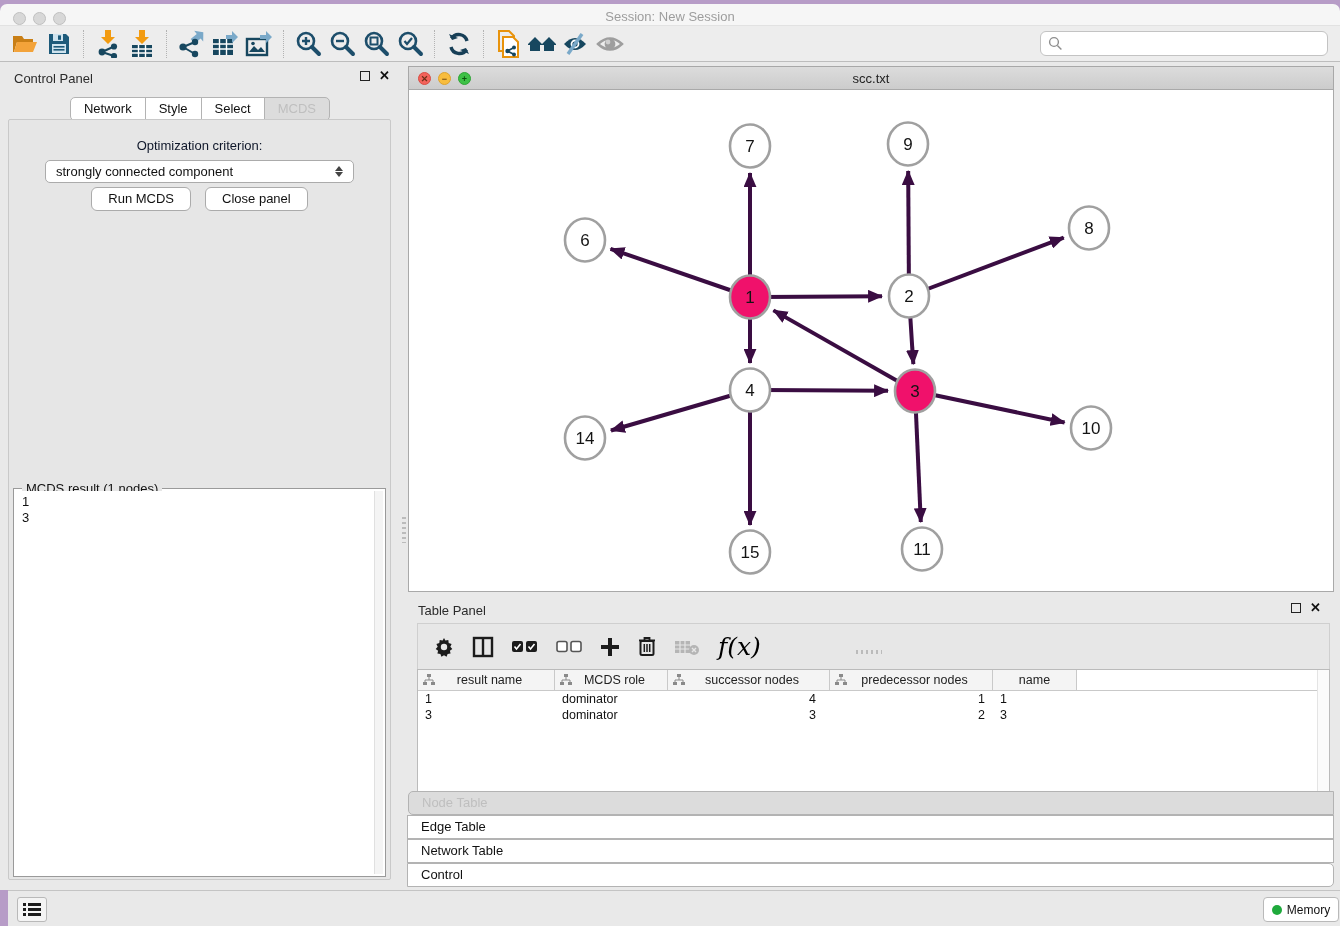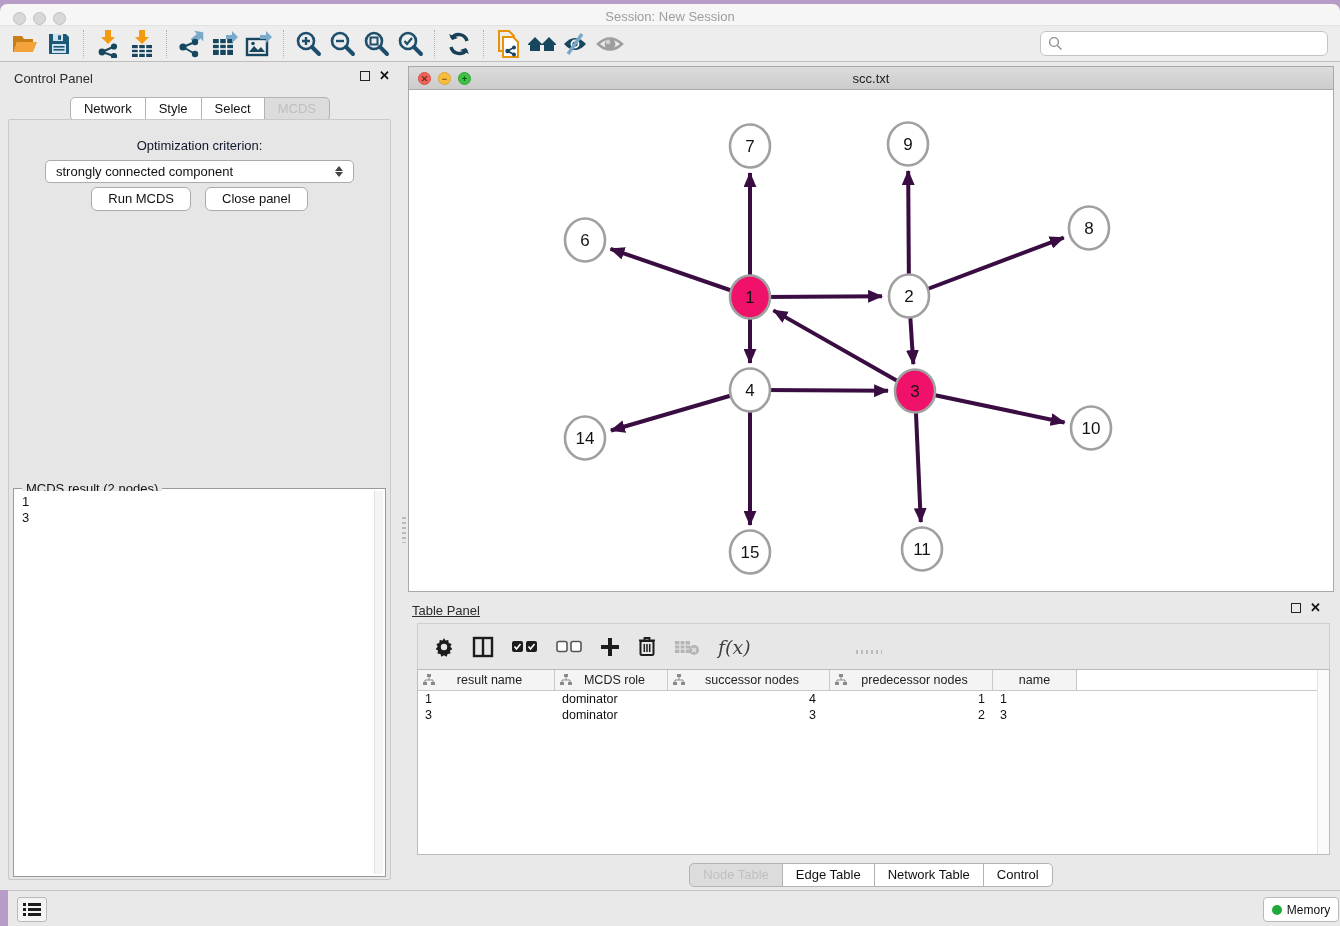--- a/index.html
+++ b/index.html
@@ -78,33 +78,33 @@
   .dot-yellow { left:29px; background:#f8bd3e; border:1px solid #dda32f; }
   .dot-green { left:49px; background:#3ec146; border:1px solid #2fa436; color:rgba(0,60,0,.8); }
   .net-canvas { position:absolute; left:0; top:23px; width:926px; height:503px;
     background:#fff; border:1px solid #a9a9a9; }
 
   
   .table-panel { position:absolute; left:408px; top:532px; width:926px; height:296px; }
   .tp-toolbar { position:absolute; left:9px; right:4px; top:29px; height:46px;
     background:#e7e7e7; border:1px solid #cfcfcf; border-bottom:none; display:flex; align-items:center; gap:18px; padding-left:16px; }
   .tp-ic { display:flex; align-items:center; justify-content:center; }
-  .fx { font-family:"DejaVu Serif", serif; font-style:italic; font-size:19px; color:#404040; }
+  .fx { font-family:"DejaVu Serif", serif; font-style:italic; font-size:25px; color:#000000; }
   .tp-table { position:absolute; left:9px; right:4px; top:75px; height:186px; background:#fff;
     border:1px solid #bbb; overflow:hidden; }
   .tp-scroll { position:absolute; top:0; bottom:0; right:0; width:12px; background:#fbfbfb; border-left:1px solid #e4e4e4; }
   .thead { display:flex; height:21px; border-bottom:1px solid #c9c9c9; }
   .th { background:#f4f4f4; border-right:1px solid #c9c9c9; display:flex; align-items:center;
     font-size:12.5px; color:#222; position:relative; }
   .th .th-label { flex:1; text-align:center; padding-right:10px; }
   .th svg { margin-left:5px; }
   .trow { display:flex; height:16px; font-size:12.5px; color:#111; align-items:center; }
   .td { overflow:hidden; white-space:nowrap; }
   .ta-l { text-align:left; padding-left:7px; } .ta-r { text-align:right; padding-right:14px; }
-  .bottom-tabs { position:absolute; bottom:3px; width:100%; display:flex; justify-content:center; }
+  .bottom-tabs { position:absolute; bottom:3px; width:100%; display:flex; justify-content:flex-start;flex-direction:column; }
 
   
   .statusbar { position:absolute; left:8px; top:890px; width:1340px; height:36px;
     background:#e9e9e9; border-top:1px solid #c4c4c4; }
   .list-btn { position:absolute; left:9px; top:6px; width:30px; height:25px; background:#f4f4f4;
     border:1px solid #b9b9b9; border-radius:3px; display:flex; align-items:center; justify-content:center; }
   .mem-btn { position:absolute; right:9px; top:6px; width:76px; height:25px; background:#fff;
     border:1px solid #b9b9b9; border-radius:4px; display:flex; align-items:center; justify-content:center; gap:5px;
     font-size:12px; color:#111; }
   .mem-dot { width:10px; height:10px; border-radius:50%; background:#1faa3c; }
@@ -288,21 +288,21 @@
           <span class="dd-arrows">
               <i class="dd-up"></i>
               <i class="dd-down"></i>
             </span>
         </div>
         <div class="btn-row">
           <button class="aqua-btn">Run MCDS</button>
           <button class="aqua-btn">Close panel</button>
         </div>
         <div class="result-group">
-          <span class="result-legend">MCDS result (2 nodes)</span>
+          <span class="result-legend">MCDS result (1 nodes)</span>
           <div class="result-area">
             <div>1</div>
             <div>3</div>
           </div>
           <div class="result-scroll"></div>
         </div>
       </div>
     </div>
 
     <div class="net-win">
@@ -382,21 +382,21 @@
               <g>
                 <ellipse cx="513" cy="459" rx="20" ry="21.5" fill="#ffffff" stroke="#a0a0a0" stroke-width="2.6"></ellipse>
                 <text x="513" y="465" text-anchor="middle" font-size="17" fill="#141414" font-family="&quot;Liberation Sans&quot;, sans-serif">11</text>
               </g>
             </g>
         </svg>
       </div>
     </div>
 
     <div class="table-panel">
-      <div class="panel-title" style="left:4px;text-decoration:underline;">Table Panel</div>
+      <div class="panel-title" style="left:10px;">Table Panel</div>
       <div class="panel-btns" style="right:13px;">
         <span class="float-box"></span>
         <span class="close-x">✕</span>
       </div>
 
       <div class="tp-toolbar">
         <span class="tp-ic">
           <svg width="20" height="20" viewBox="0 0 20 20">
               <path d="M10 1l1.4 2.6 2.9-.6 .4 3 2.9 1-1.3 2.7 2 2.2-2.4 1.8 .7 2.9-3 .3-1 2.8-2.6-1.5-2.6 1.5-1-2.8-3-.3 .7-2.9-2.4-1.8 2-2.2L2.4 7l2.9-1 .4-3 2.9 .6z" fill="#1c1c1c"></path>
               <circle cx="10" cy="10" r="3.2" fill="#e7e7e7"></circle>

